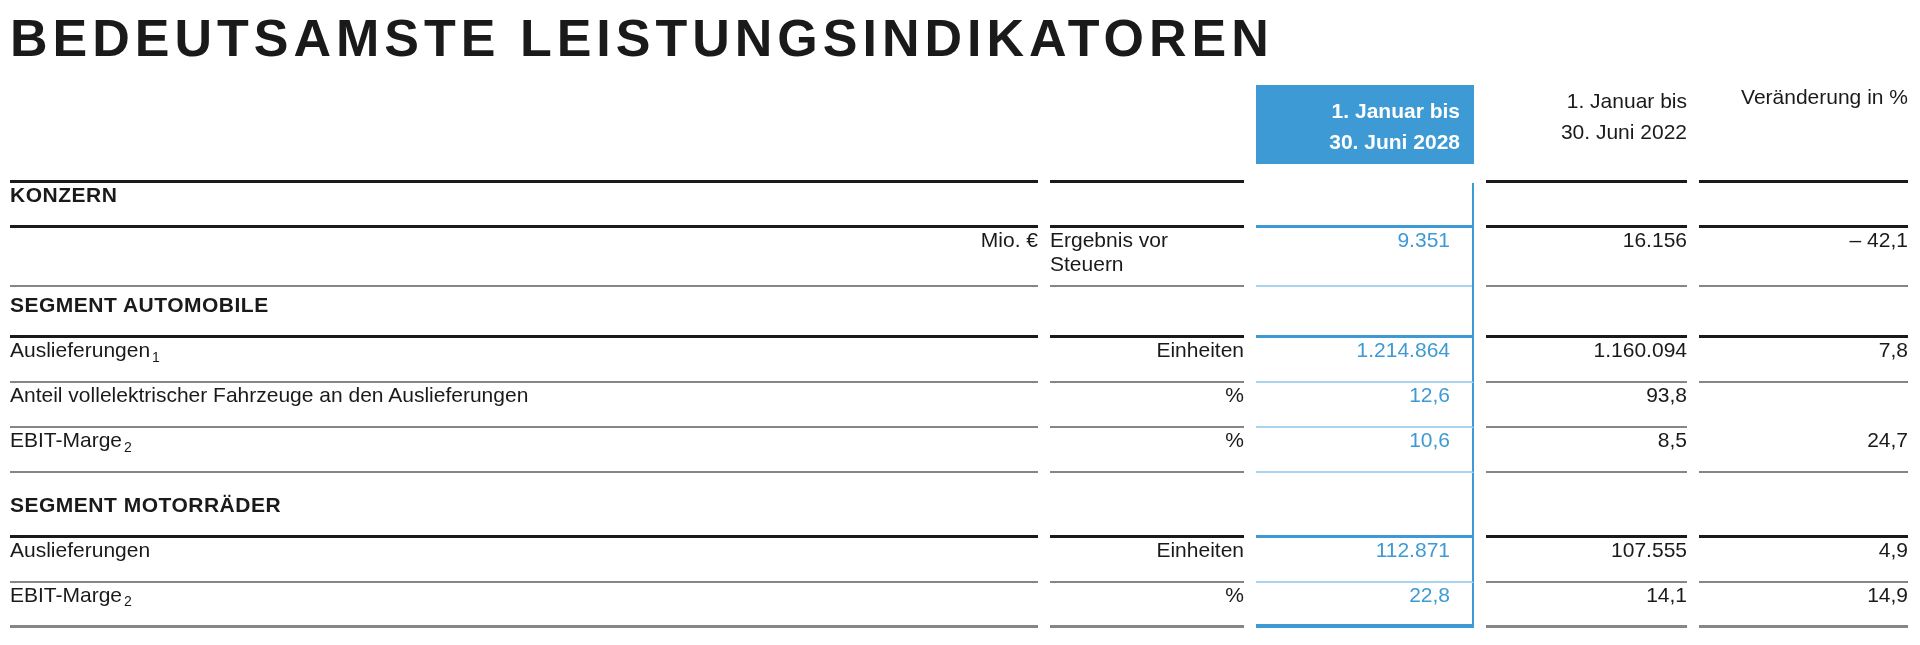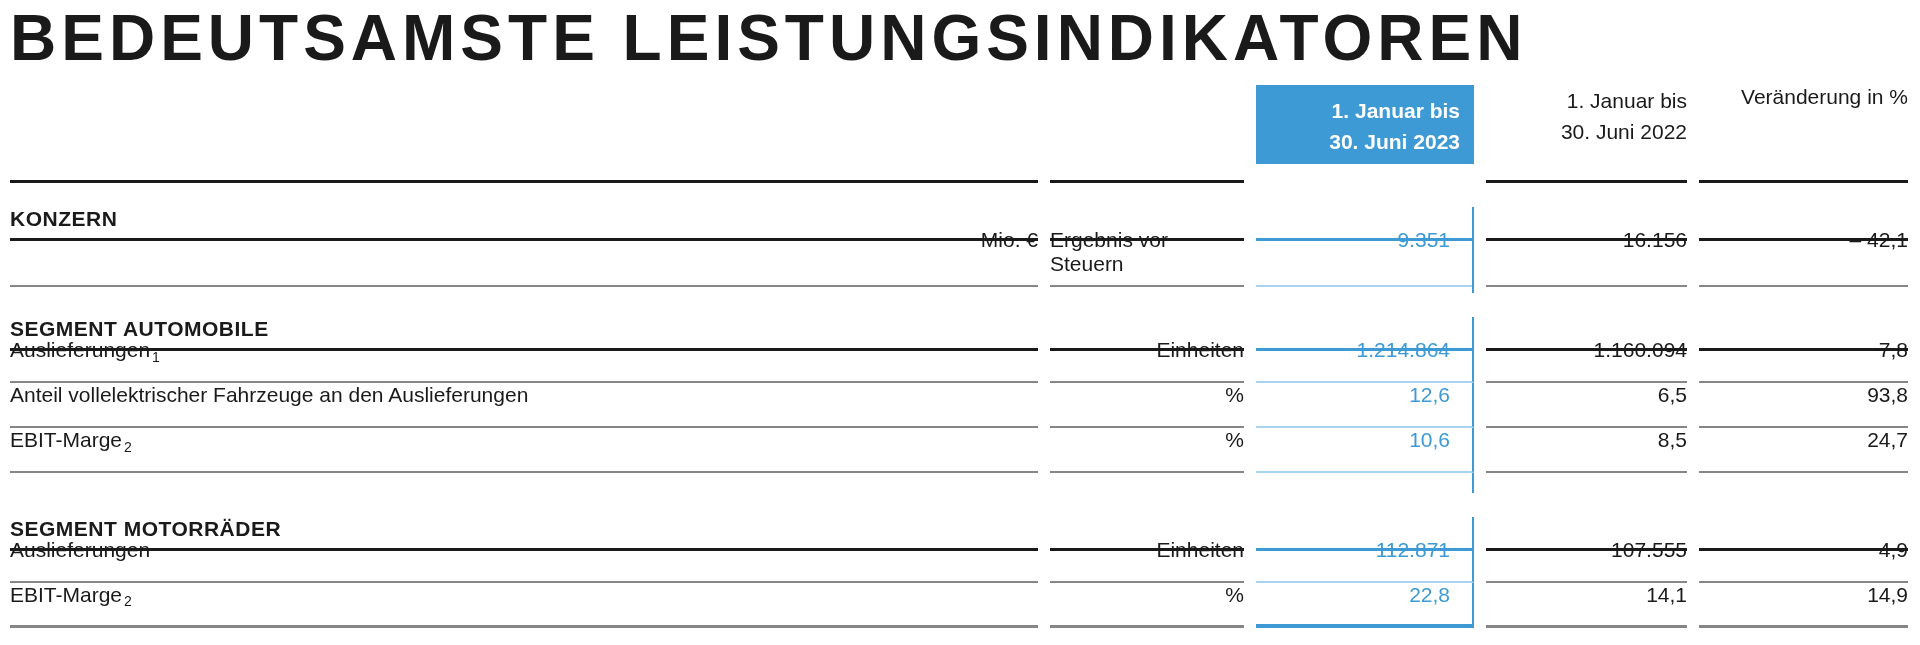--- a/index.html
+++ b/index.html
@@ -5,35 +5,35 @@
   :root{
     --accent:#3D9AD4;
     --lightblue:#A8D4EF;
     --black:#1A1A1A;
     --gray:#868686;
   }
   *{margin:0;padding:0;box-sizing:border-box;}
   html,body{width:1920px;height:645px;background:#ffffff;overflow:hidden;
     font-family:"Liberation Sans","DejaVu Sans",sans-serif;color:var(--black);}
   .page{padding:6px 0 0 10px;width:1908px;}
-  .title{font-size:64px;font-weight:bold;letter-spacing:5px;line-height:64px;height:79px;
+  .title{font-size:52px;font-weight:bold;letter-spacing:5px;line-height:64px;height:79px;
     white-space:nowrap;}
   
   .row{display:grid;grid-template-columns:1028px 194px 218px 201px 209px;column-gap:12px;}
   .cell{display:flex;align-items:flex-start;font-size:21px;line-height:24px;min-width:0;}
   .c-unit,.c-cur,.c-prior,.c-chg{justify-content:flex-end;text-align:right;}
   
   .c-cur{border-right:2px solid var(--accent);padding-right:22px;color:var(--accent);}
   
   .r-header{height:98px;}
   .r-section{height:45px;}
   .r-data{height:45px;}
   .r-spacer{height:20px;}
   
-  .row-black .cell{border-bottom:3px solid var(--black);margin-top:24px;}
+  .row-black .cell{border-bottom:3px solid var(--black);}
   .row-black .c-cur{border-bottom-color:var(--accent);}
   .row-gray .cell{border-bottom:2px solid var(--gray);}
   .row-gray .c-cur{border-bottom-color:var(--lightblue);}
   .row-last .cell{border-bottom:3px solid var(--gray);}
   .row-last .c-cur{border-bottom:4px solid var(--accent);}
   
   .r-section .cell{padding-bottom:7px;}
   .r-data .cell{padding-bottom:9px;}
   .sec{font-weight:bold;letter-spacing:0.5px;}
   sup.fn{font-size:14px;line-height:14px;position:relative;top:-8px;margin-left:2px;
@@ -55,21 +55,21 @@
 <div class="page">
   <div class="title">BEDEUTSAMSTE LEISTUNGSINDIKATOREN</div>
 
   <div id="kpi-table">
     <div class="row r-header">
       <div class="cell c-label"></div>
       <div class="cell c-unit"></div>
       <div class="cell c-cur">
         <div class="blue-box">
           <div>1. Januar bis</div>
-          <div>30. Juni 2023</div>
+          <div>30. Juni 2028</div>
         </div>
       </div>
       <div class="cell c-prior">
         <div class="hdr-two">
           <div>1. Januar bis</div>
           <div>30. Juni 2022</div>
         </div>
       </div>
       <div class="cell c-chg">
         <div>Veränderung in %</div>
@@ -121,21 +121,20 @@
         <div class="cell c-prior">1.160.094</div>
         <div class="cell c-chg">7,8</div>
       </div>
       <div class="row r-data row-gray">
         <div class="cell c-label">
           <span>Anteil vollelektrischer Fahrzeuge an den Auslieferungen</span>
           <sup class="fn"></sup>
         </div>
         <div class="cell c-unit">%</div>
         <div class="cell c-cur">12,6</div>
-        <div class="cell c-prior">6,5</div>
         <div class="cell c-chg">93,8</div>
       </div>
       <div class="row r-data row-gray">
         <div class="cell c-label">
           <span>EBIT-Marge</span>
           <sup class="fn">2</sup>
         </div>
         <div class="cell c-unit">%</div>
         <div class="cell c-cur">10,6</div>
         <div class="cell c-prior">8,5</div>

